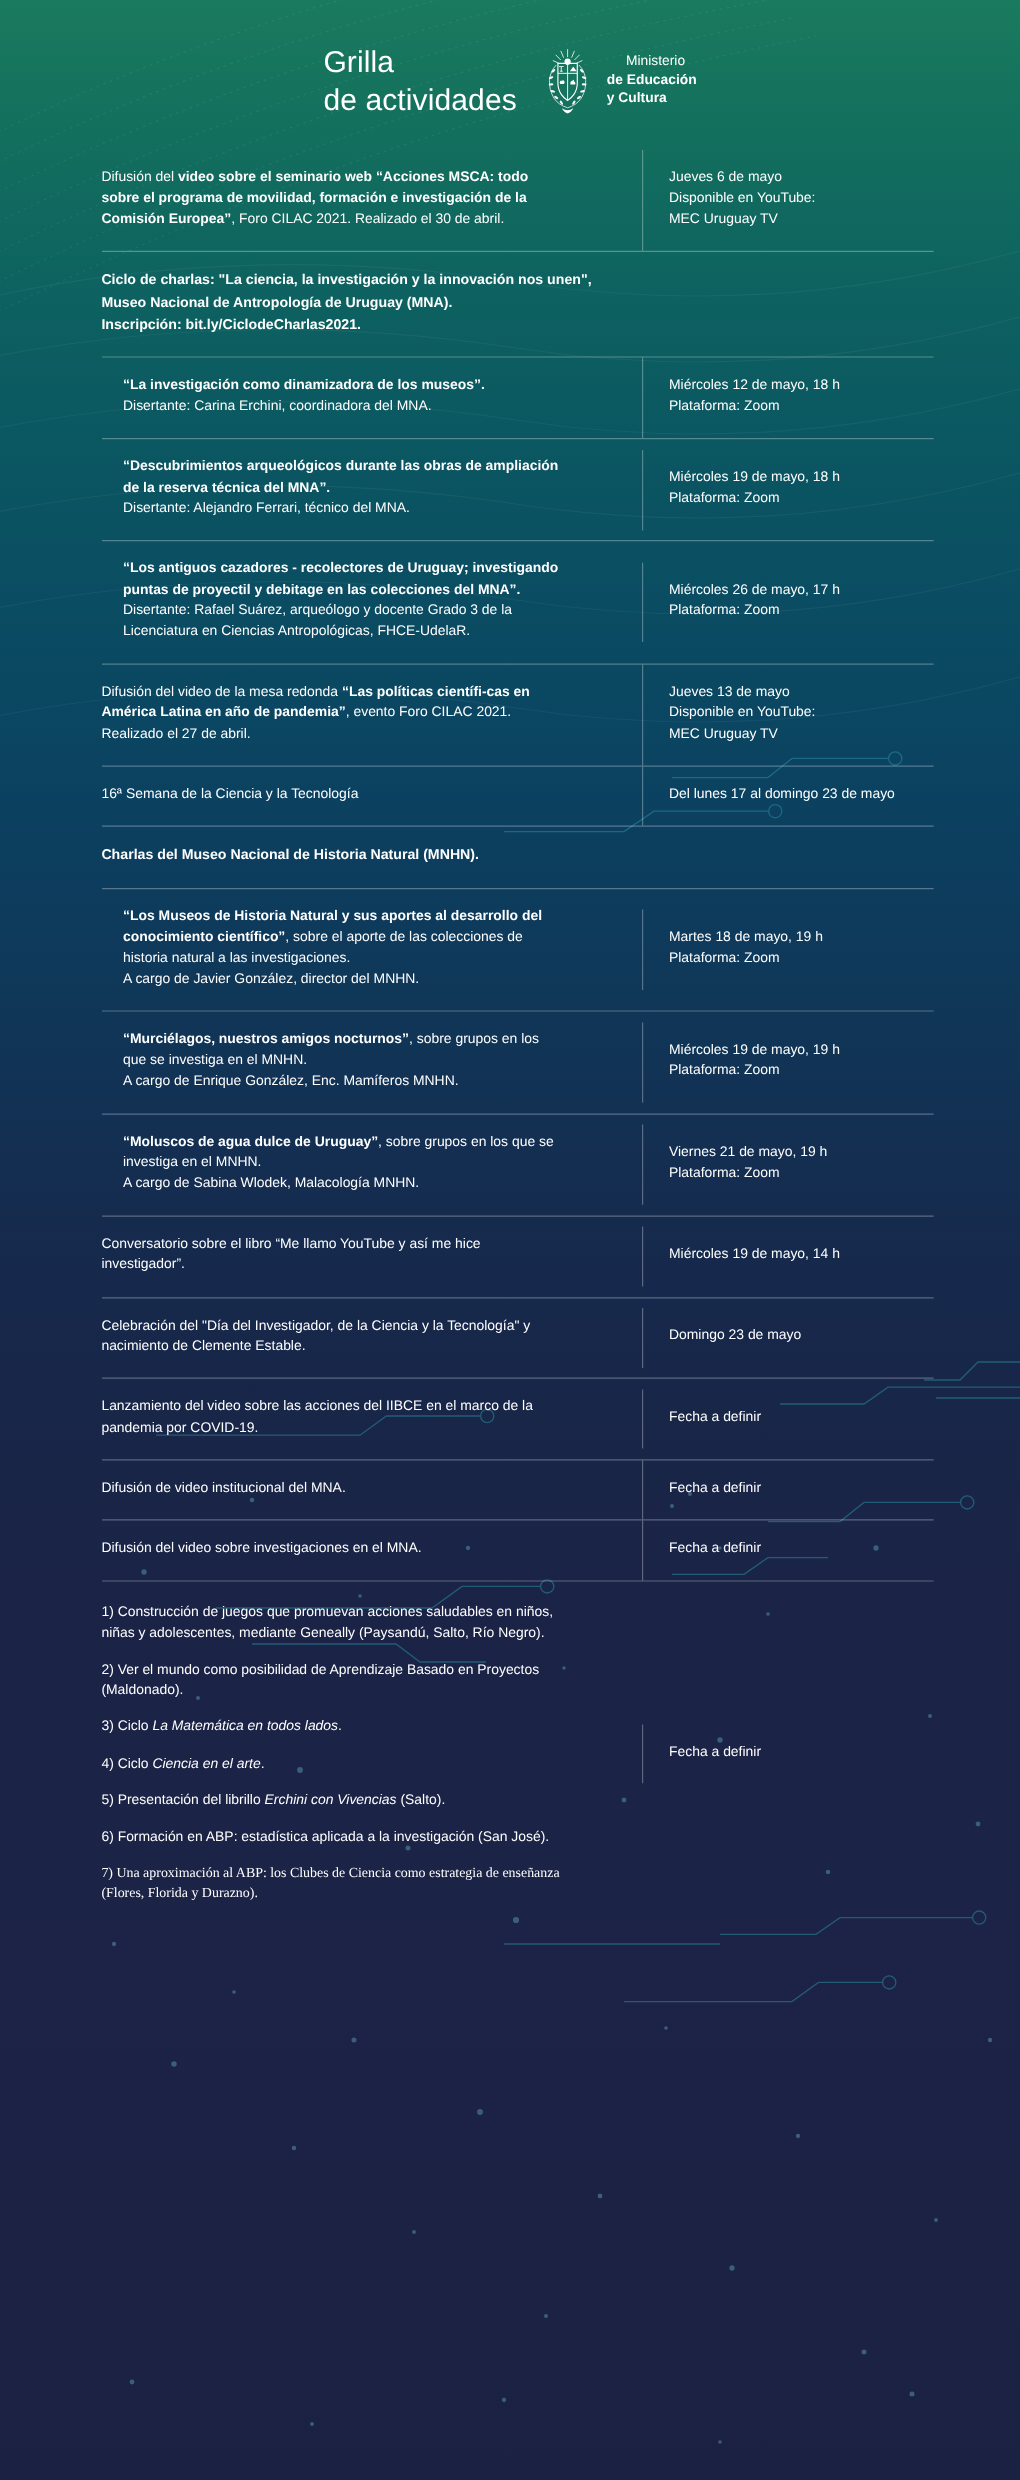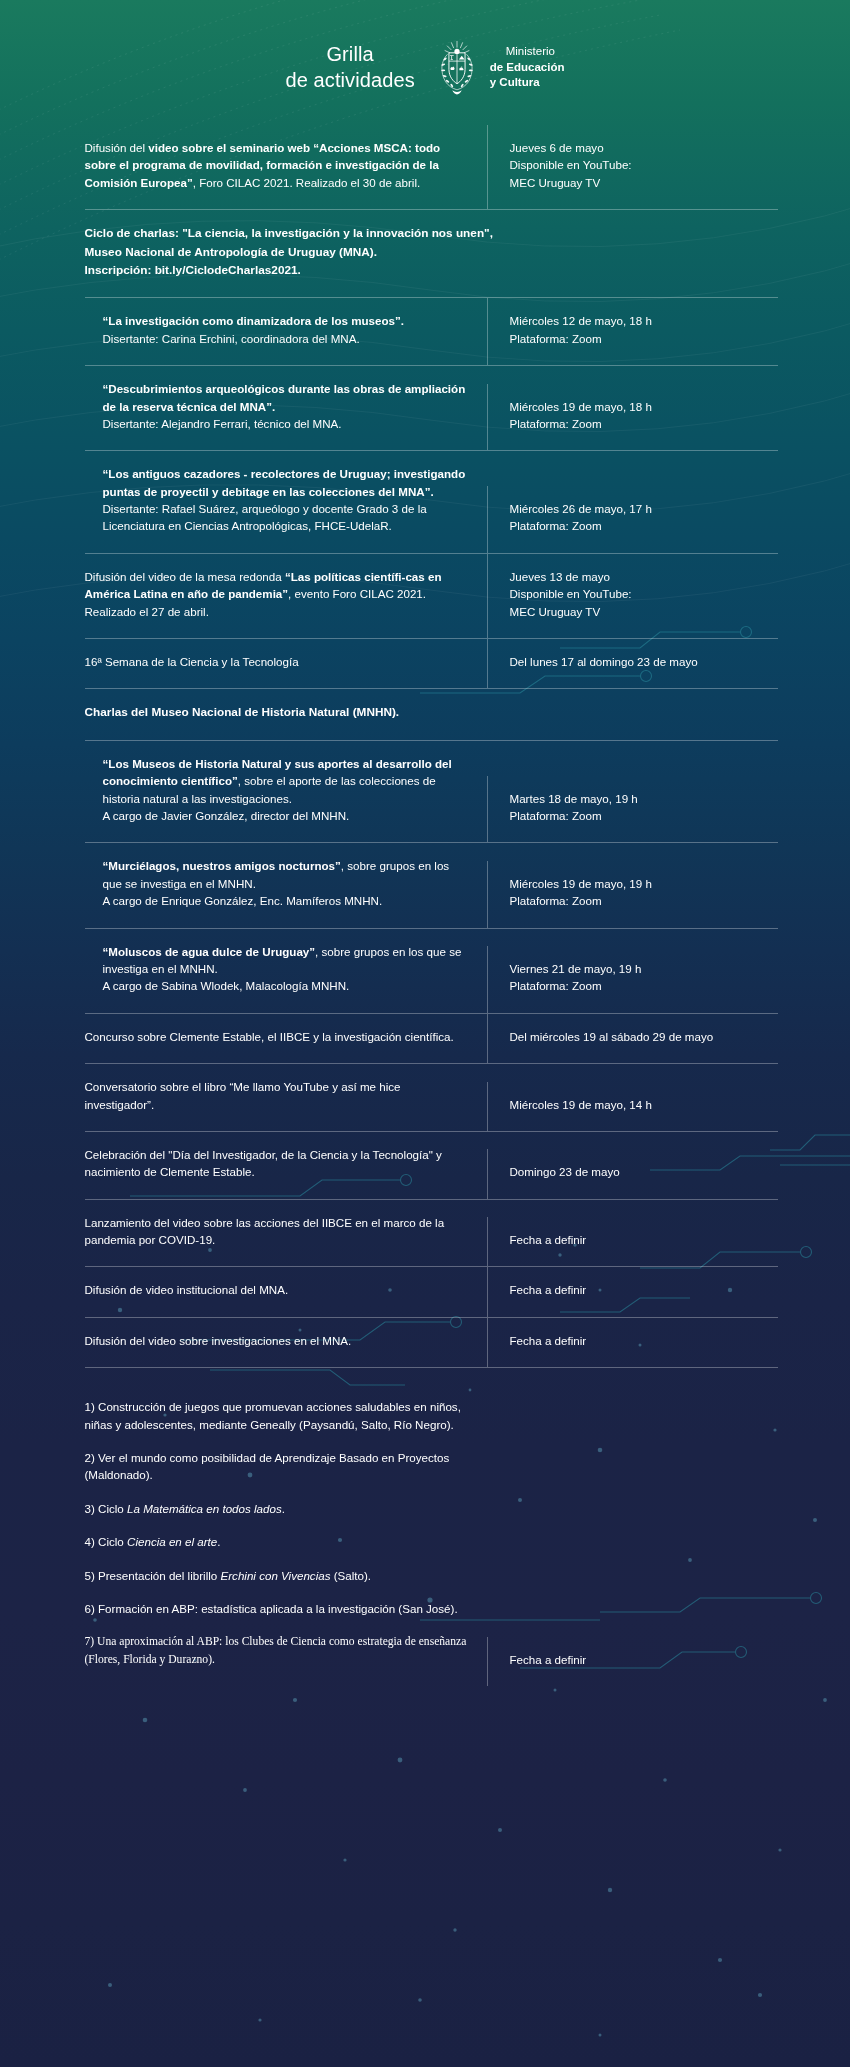--- a/index.html
+++ b/index.html
@@ -48,24 +48,24 @@
     height: 125px;
     display: flex;
     align-items: center;
     justify-content: center;
     gap: 18px;
     padding-top: 10px;
     box-sizing: border-box;
   }
   .header-title {
     color: #ffffff;
-    font-size: 20px;
+    font-size: 25px;
     line-height: 1.28;
     font-weight: 300;
-    text-align: center;
+    text-align: left;
     letter-spacing: .1px;
     white-space: pre-line;
   }
   .logo-block {
     display: flex;
     align-items: center;
     gap: 9px;
   }
   .coat {
     width: 48px;
@@ -83,22 +83,23 @@
   .grid {
     position: relative;
     margin: 0 auto;
     width: 705px;
     padding-left: 12px;
     box-sizing: border-box;
   }
   .row {
     position: relative;
     display: flex;
-    align-items: flex-end;
+    align-items: center;
     border-top: 1px solid rgba(255,255,255,0.30);
+    gap: 48px;
   }
   .row.first { border-top: none; }
   .col-left {
     flex: 0 0 402px;
     width: 402px;
     padding: 14px 18px 18px 0;
     box-sizing: border-box;
   }
   .col-right {
     flex: 1;
@@ -129,21 +130,21 @@
     color: #ffffff;
     font-size: 11.8px;
     line-height: 1.56;
     font-weight: 700;
     white-space: pre-line;
   }
   .full-row .col-left {
     flex: 0 0 100%;
     width: 100%;
   }
-  .item-list p { margin: 16px 0 13px 0; }
+  .item-list p { margin: 3px 0 13px 0; }
   .item-list p:last-child { margin-bottom: 0; font-family: Liberation Serif, serif; }
   .nb { white-space: pre-line; }
 </style>
 </head>
 <body>
 
 <div id="poster">
 
   <svg class="bg-layer" width="850" height="2067" viewBox="0 0 850 2067" preserveAspectRatio="none">
     <defs>
@@ -388,28 +389,20 @@
       <div class="row indent has-divider" id="row-charla-moluscos">
         <div class="col-left">
           <div class="txt nb"><b>“Moluscos de agua dulce de Uruguay”</b>, sobre grupos en los que se investiga en el MNHN.
 A cargo de Sabina Wlodek, Malacología MNHN.</div>
         </div>
         <div class="col-right">
           <div class="date">Viernes 21 de mayo, 19 h
 Plataforma: Zoom</div>
         </div>
       </div>
-      <div class="row has-divider" id="row-concurso-clemente">
-        <div class="col-left">
-          <div class="txt nb">Concurso sobre Clemente Estable, el IIBCE y la investigación científica.</div>
-        </div>
-        <div class="col-right">
-          <div class="date">Del miércoles 19 al sábado 29 de mayo</div>
-        </div>
-      </div>
       <div class="row has-divider" id="row-conversatorio-libro">
         <div class="col-left">
           <div class="txt nb">Conversatorio sobre el libro “Me llamo YouTube y así me hice investigador”.</div>
         </div>
         <div class="col-right">
           <div class="date">Miércoles 19 de mayo, 14 h</div>
         </div>
       </div>
       <div class="row has-divider" id="row-celebracion-dia">
         <div class="col-left">

